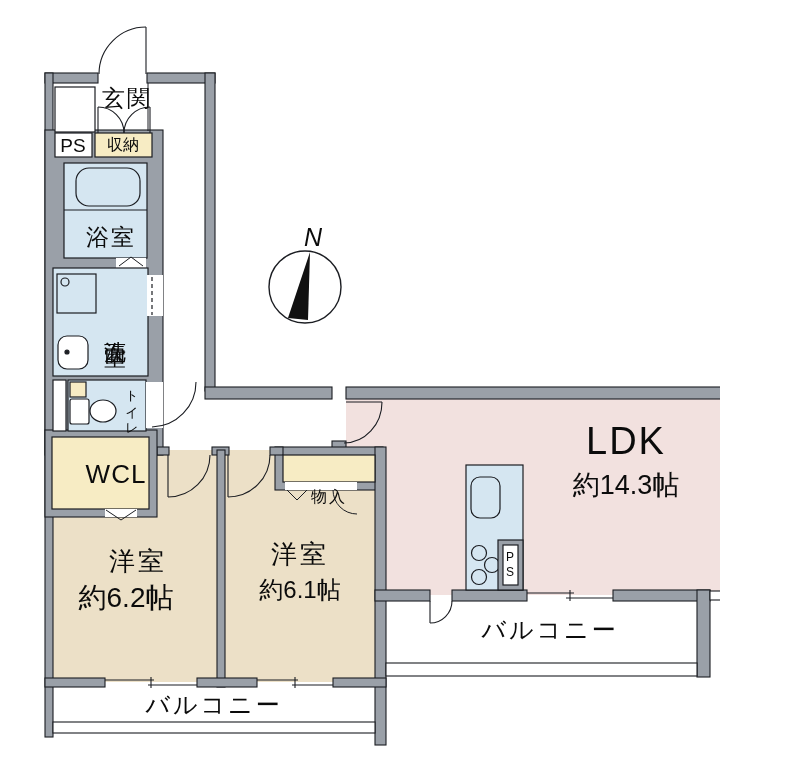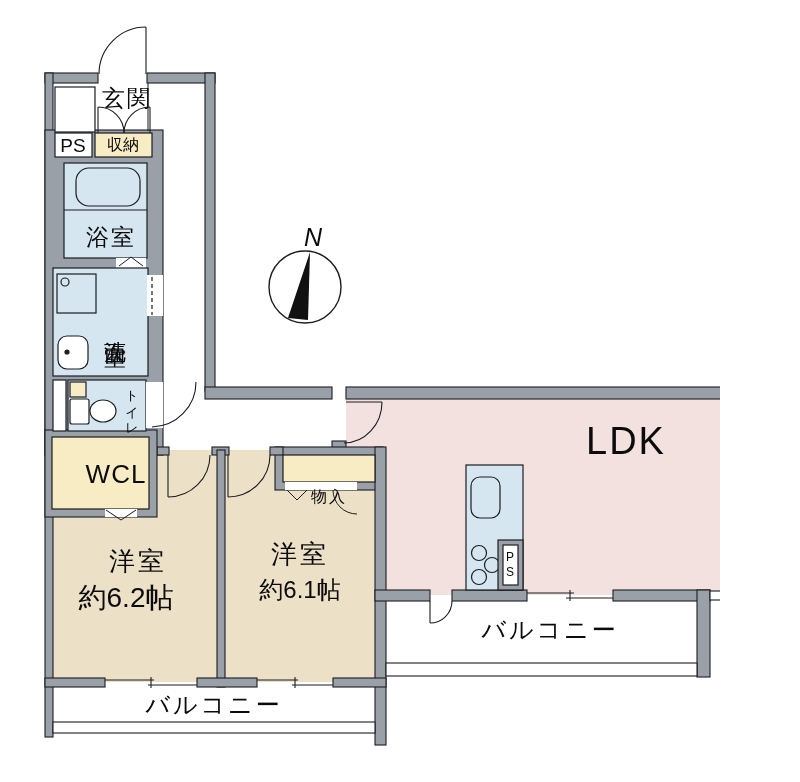--- a/index.html
+++ b/index.html
@@ -175,17 +175,18 @@
   <div class="lbl" style="left:111px;top:237px;font-size:23px;letter-spacing:2px;">浴室</div>
   <div class="lbl vert" style="left:115px;top:327px;font-size:22px;">洗面室</div>
   <div class="lbl vert" style="left:132px;top:406px;font-size:13px;letter-spacing:2px;">トイレ</div>
   <div class="lbl" style="left:116px;top:474px;font-size:26px;letter-spacing:1px;">WCL</div>
   <div class="lbl" style="left:329px;top:469px;font-size:16px;letter-spacing:2px;margin-top:28px;">物入</div>
   <div class="lbl" style="left:138px;top:561px;font-size:26px;letter-spacing:3px;">洋室</div>
   <div class="lbl" style="left:126px;top:598px;font-size:28px;">約6.2帖</div>
   <div class="lbl" style="left:300px;top:554px;font-size:26px;letter-spacing:3px;">洋室</div>
   <div class="lbl" style="left:300px;top:590px;font-size:24px;">約6.1帖</div>
   <div class="lbl" style="left:626px;top:441px;font-size:38px;letter-spacing:2px;">LDK</div>
+  <div class="lbl" style="left:626px;top:485px;font-size:27px;">約14.3帖</div>
   <div class="lbl" style="left:550px;top:630px;font-size:24px;letter-spacing:3px;">バルコニー</div>
   <div class="lbl" style="left:214px;top:705px;font-size:24px;letter-spacing:3px;">バルコニー</div>
   <div class="lbl vert" style="left:510px;top:565px;font-size:12px;letter-spacing:1px;">PS</div>
   <div class="lbl it" style="left:313px;top:237px;font-size:25px;">N</div>
 </div>
 
 </body></html>

